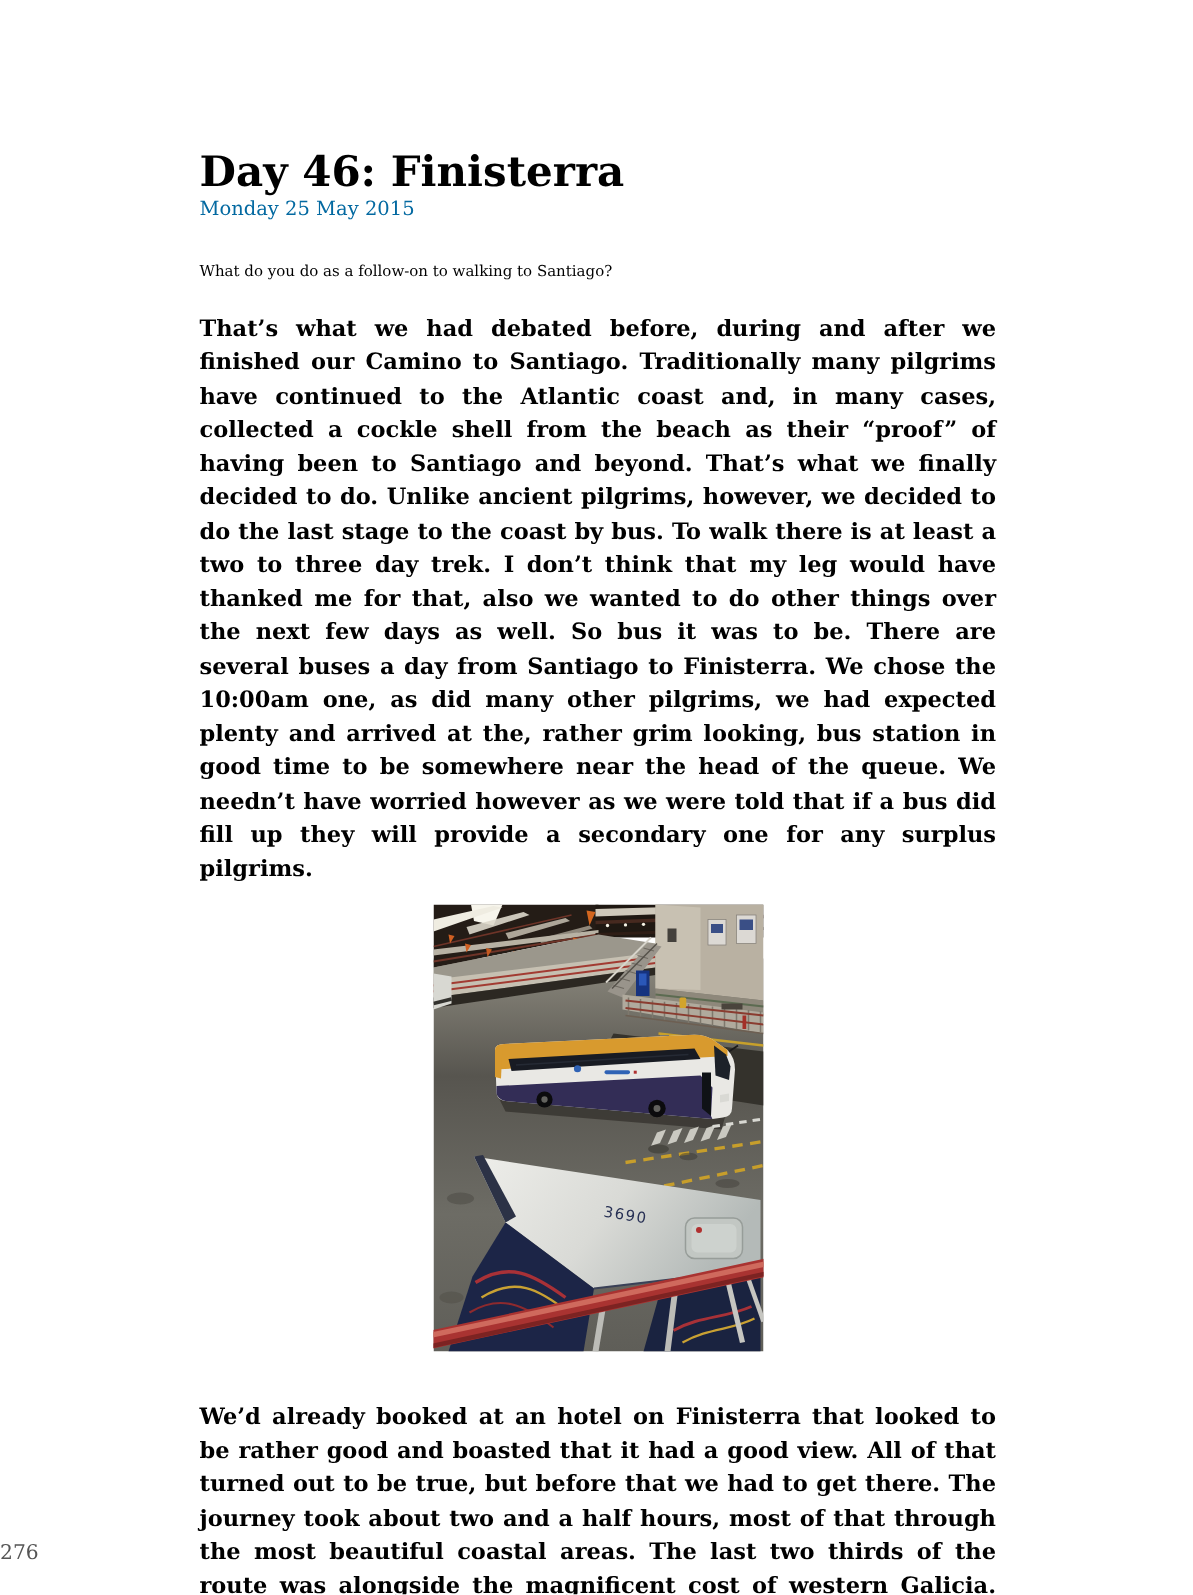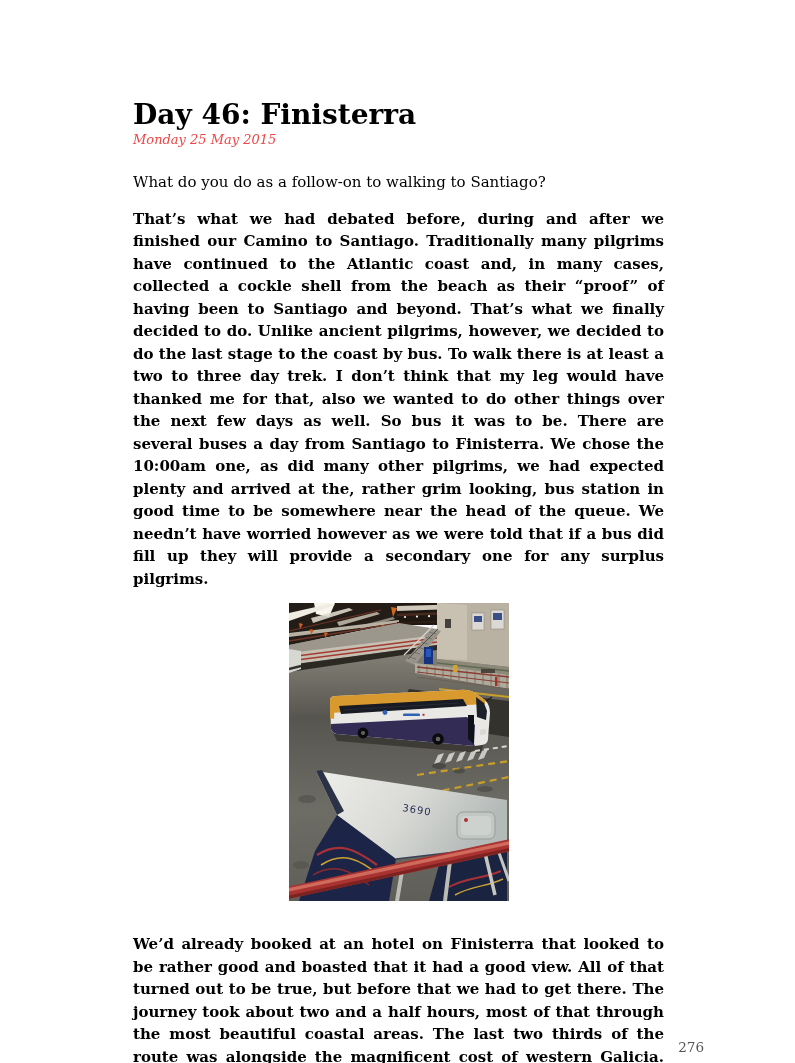--- a/index.html
+++ b/index.html
@@ -6,29 +6,29 @@
   .page{
     position:relative;
     width:704px;height:1063px;
     background:#ffffff;
     font-family:"DejaVu Serif","Liberation Serif",serif;
     color:#000;
     overflow:hidden;
   }
   .content{position:absolute;left:133px;top:100px;width:531px;}
   .title{font-size:28px;font-weight:bold;margin:0;line-height:1.08;}
-  .date{font-style:italic;font-size:13px;margin-top:2px;color:#ef4444;}
-  .intro{margin:24px 0 0 0;font-size:15px;line-height:22.5px;}
+  .date{font-size:13px;margin-top:2px;color:#0369a1;}
+  .intro{margin:24px 0 0 0;font-size:10px;line-height:22.5px;}
   .para{margin:14px 0 0 0;font-size:15px;line-height:22.5px;text-align:justify;font-weight:bold;}
   .para.after-photo{margin-top:32px;}
   .photo-figure{margin:13px 0 0 0;padding:0;text-align:center;}
   .photo-figure svg{display:block;margin:0 auto;}
   .pageno{
-    position:absolute;left:0;right:0;bottom:8px;
-    text-align:right;font-size:13.5px;color:#555;
+    position:absolute;left:0;right:0;bottom:20px;
+    text-align:left;font-size:13.5px;color:#555;
   }
 </style>
 </head>
 <body>
 
 <div class="page">
   <div class="content">
 
     <h1 class="title">Day 46: Finisterra</h1>
     <div class="date">Monday 25 May 2015</div>

